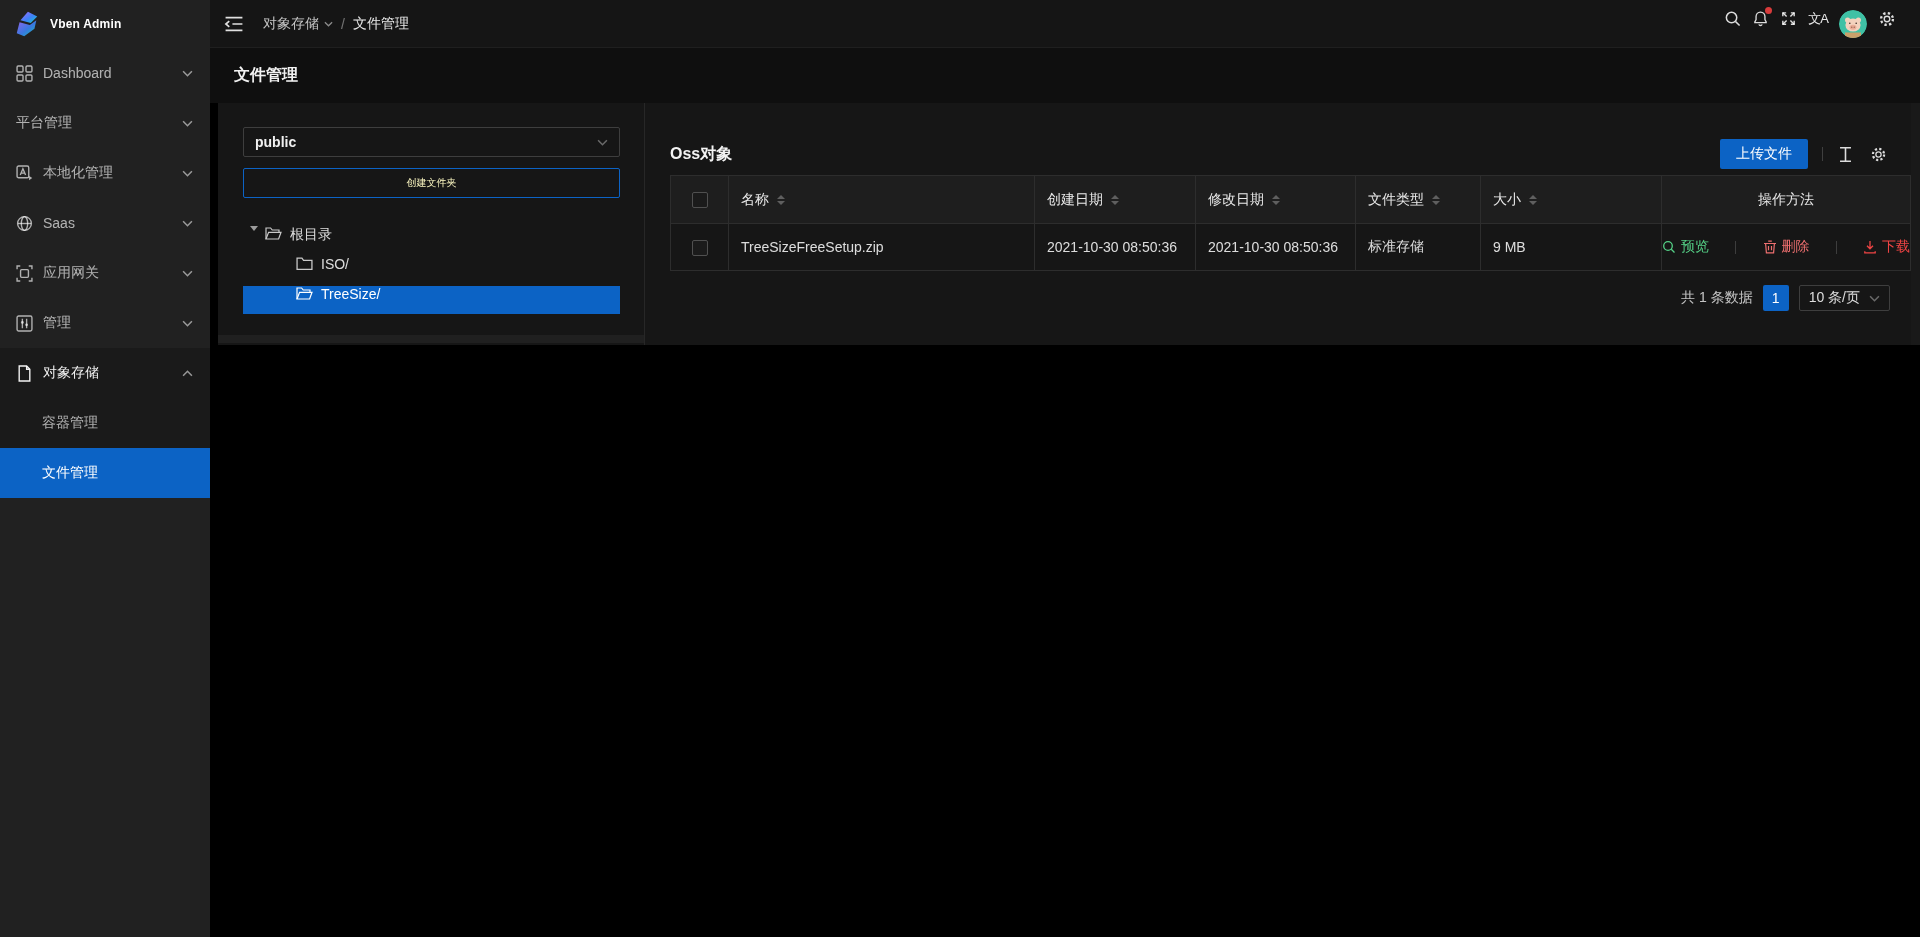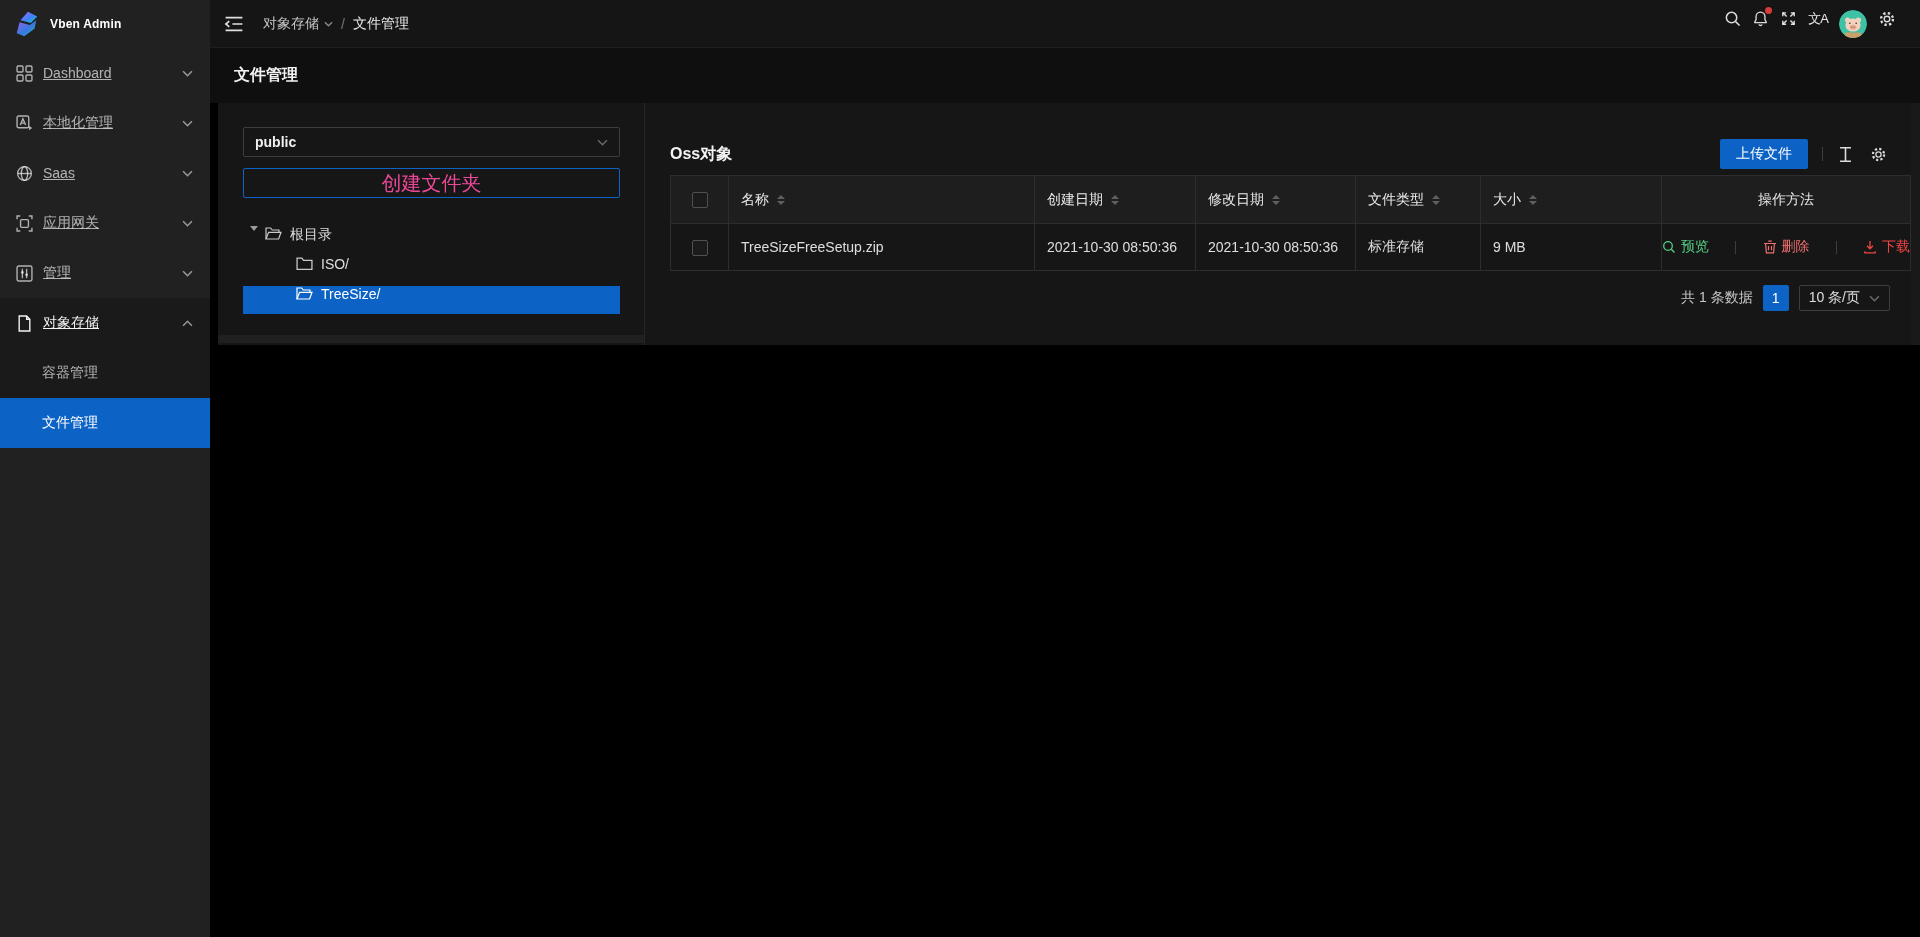--- a/index.html
+++ b/index.html
@@ -5,21 +5,21 @@
   * { margin:0; padding:0; box-sizing:border-box; }
   html,body { width:1920px; height:937px; background:#000; overflow:hidden;
               font-family:"Liberation Sans","DejaVu Sans",sans-serif; }
   .app { display:flex; width:1920px; height:937px; }
 
   
   .sidebar { width:210px; height:100%; background:#212121; flex-shrink:0; display:flex; flex-direction:column; }
   .logo { height:48px; display:flex; align-items:center; gap:9px; padding-left:13px; }
   .logo-title { color:#fff; font-size:12px; font-weight:700; letter-spacing:.2px; }
   .menu-item { height:50px; display:flex; align-items:center; padding:0 17px 0 16px;
-               color:rgba(255,255,255,.65); font-size:14px; cursor:pointer;text-decoration:underline; }
+               color:rgba(255,255,255,.65); font-size:14px; cursor:pointer; }
   .menu-item .mi-icon { width:17px; height:17px; margin-right:10px; display:inline-flex; flex-shrink:0; }
   .menu-item.no-icon { padding-left:16px; }
   .mi-label { flex:1; white-space:nowrap; }
   .mi-chevron { width:11px; height:7px; color:rgba(255,255,255,.55); display:inline-flex; }
   .mi-chevron.up { transform:rotate(180deg); }
   .group-dark { background:#1a1a1a; }
   .menu-item.active-parent { color:rgba(255,255,255,.95); }
   .submenu-item { height:50px; display:flex; align-items:center; padding-left:42px;
                   color:rgba(255,255,255,.65); font-size:14px; cursor:pointer; }
   .submenu-item.selected { background:#0c63c5; color:#fff; }
@@ -48,21 +48,21 @@
   .scroll-strip { position:absolute; top:0; right:0; width:17px; height:242px; background:#191919; }
   .card { position:absolute; left:8px; top:0; width:calc(100% - 17px); height:242px; background:#161616; display:flex; }
 
   
   .left-panel { width:427px; flex-shrink:0; border-right:1px solid #272727; padding:24px 24px 0 25px; position:relative; }
   .bucket-select { height:30px; border:1px solid #3e3e3e; border-radius:2px; display:flex; align-items:center;
                    justify-content:space-between; padding:0 11px; cursor:pointer; }
   .bucket-value { color:#f0f0f0; font-weight:700; font-size:14px; }
   .sel-caret { width:11px; height:7px; color:#6a6a6a; display:inline-flex; }
   .create-btn { margin-top:11px; height:30px; width:100%; border:1px solid #0c63c5; background:transparent;
-                color:#ec4899; font-size:20px; border-radius:2px; display:flex; align-items:center; justify-content:center;
+                color:#fef9c3; font-size:10px; border-radius:2px; display:flex; align-items:center; justify-content:center;
                 cursor:pointer; font-family:inherit; }
   .tree { margin-top:28px; }
   .tree-row { height:28px; margin-bottom:2px; display:flex; align-items:flex-start; font-size:14px;
               color:rgba(255,255,255,.85); cursor:pointer; }
   .tree-switcher { width:22px; display:inline-flex; justify-content:center; }
   .tri-down { width:0; height:0; border-left:4.5px solid transparent; border-right:4.5px solid transparent;
               border-top:5.5px solid #9b9b9b; }
   .tree-ficon { width:17px; height:15px; display:inline-flex; margin-right:8px; color:#c9c9c9; flex-shrink:0; }
   .tree-child { padding-left:53px; }
   .tree-row.selected { background:#0c63c5; color:#fff; }
@@ -140,20 +140,28 @@
           </svg>
       </span>
       <span class="mi-label">Dashboard</span>
       <span class="mi-chevron">
           <svg viewBox="0 0 10 6" fill="none" stroke="currentColor" stroke-width="1.4">
             <path d="M1 1l4 4 4-4"></path>
           </svg>
         </span>
     </div>
 
+    <div class="menu-item no-icon">
+      <span class="mi-label">平台管理</span>
+      <span class="mi-chevron">
+          <svg viewBox="0 0 10 6" fill="none" stroke="currentColor" stroke-width="1.4">
+            <path d="M1 1l4 4 4-4"></path>
+          </svg>
+        </span>
+    </div>
 
     <div class="menu-item">
       <span class="mi-icon">
         <svg viewBox="0 0 16 16" fill="none" stroke="currentColor" stroke-width="1.3">
             <rect x="1" y="1" width="11" height="11" rx="1.5"></rect>
             <path d="M4 9.5L6.5 3.6 9 9.5M4.9 7.6h3.2"></path>
             <path d="M12.3 10.3v4l3-2z" fill="currentColor" stroke="none"></path>
           </svg>
       </span>
       <span class="mi-label">本地化管理</span>

